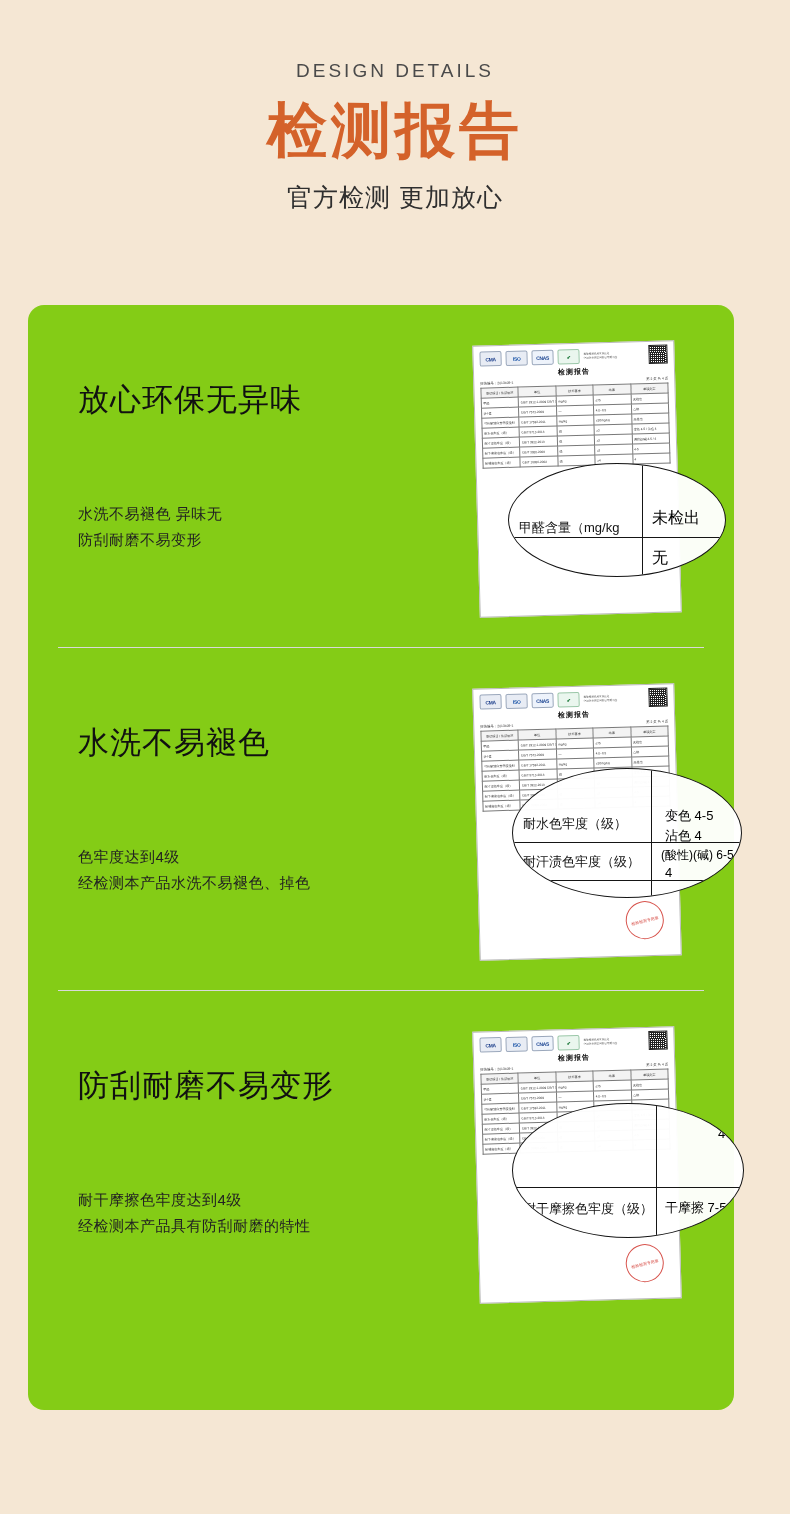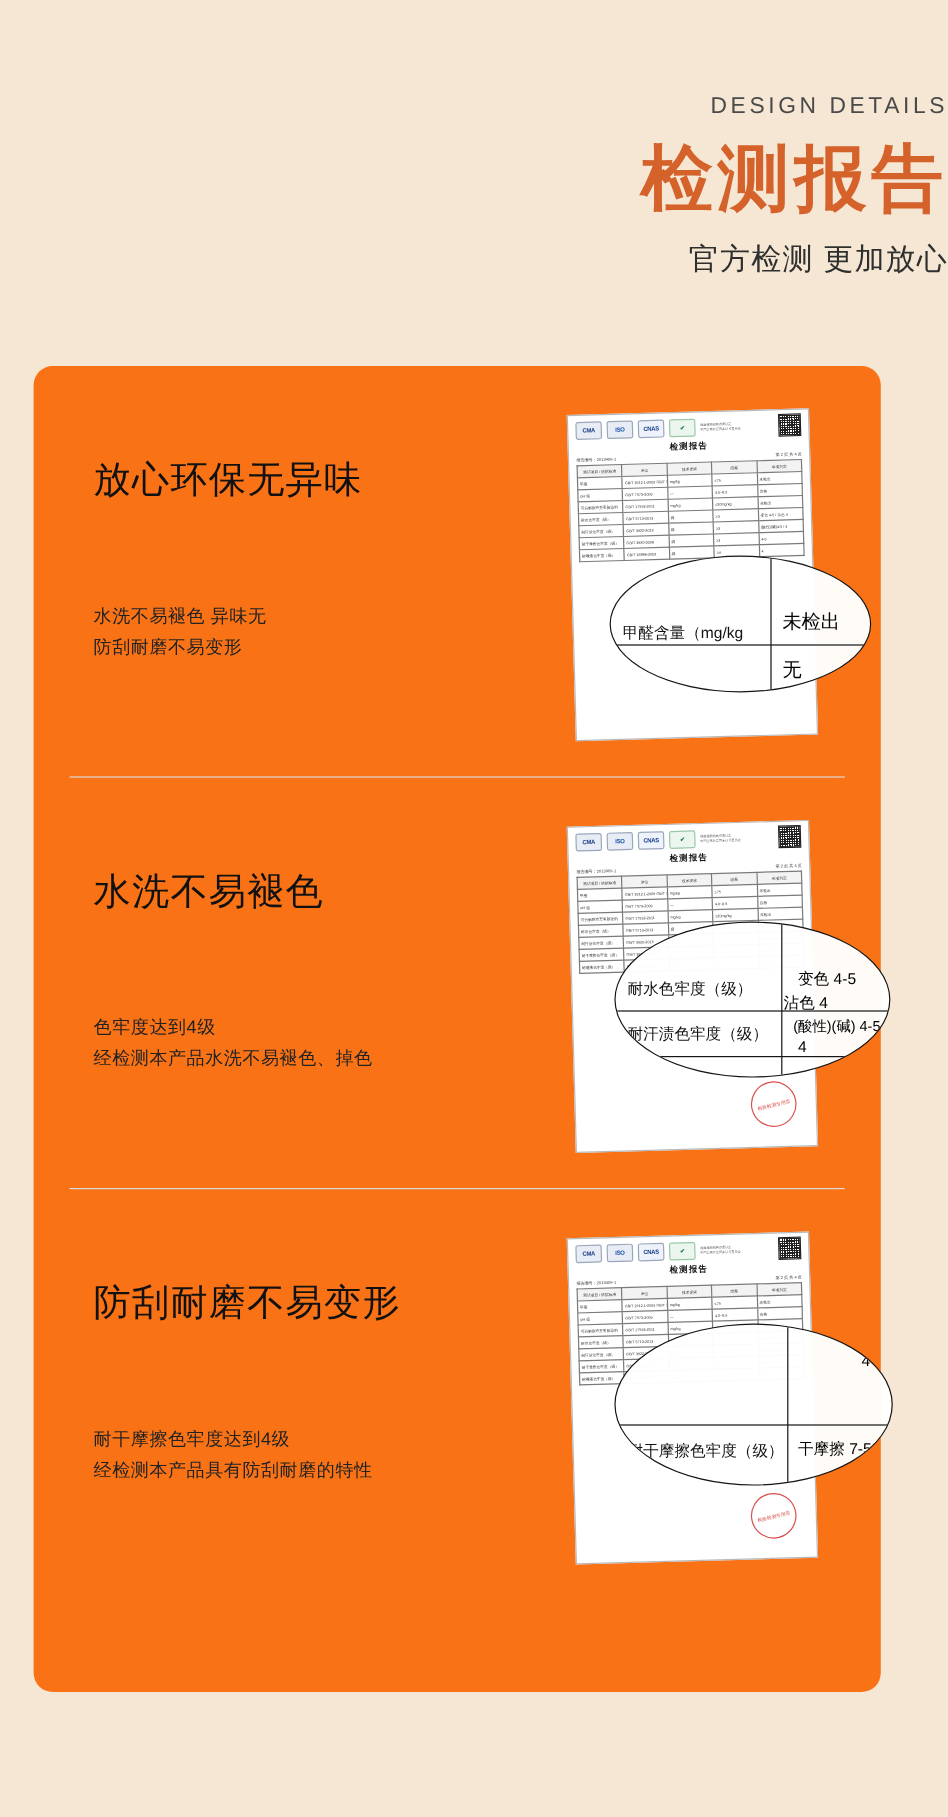--- a/index.html
+++ b/index.html
@@ -15,22 +15,22 @@
   }
   .page {
     position: relative;
     width: 790px;
     height: 1514px;
     background: #f5e7d4;
     box-sizing: border-box;
   }
   
   .header {
-    padding-top: 78px;
-    text-align: right;
+    padding-top: 60px;
+    text-align: center;
   }
   .eyebrow {
     font-size: 19px;
     letter-spacing: 3px;
     color: #4a4a4a;
     font-weight: 400;
   }
   .big-title {
     margin-top: 14px;
     font-size: 60px;
@@ -45,21 +45,21 @@
     color: #2f2f2f;
     letter-spacing: 1px;
   }
   
   .card {
     position: absolute;
     left: 28px;
     top: 305px;
     width: 706px;
     height: 1105px;
-    background: #f97316;
+    background: #84cc16;
     border-radius: 16px;
     box-sizing: border-box;
   }
   .section {
     position: relative;
     height: 342px;
     padding: 0 22px;
     box-sizing: border-box;
   }
   .divider {
@@ -429,22 +429,22 @@
 
       <div class="callout" id="callout-2">
         <div class="crow" style="top:36px; height:38px;">
           <span class="clabel">耐水色牢度（级）</span>
         </div>
         <div class="crow" style="top:74px; height:38px;">
           <span class="clabel">耐汗渍色牢度（级）</span>
         </div>
         <div class="vsep" style="left:138px;"></div>
         <div style="position:absolute; left:152px; top:38px; font-size:13px;">变色 4-5</div>
-        <div style="position:absolute; left:140px; top:58px; font-size:13px;">沾色 4</div>
-        <div style="position:absolute; left:148px; top:78px; font-size:12px;">(酸性)(碱) 4-5</div>
+        <div style="position:absolute; left:152px; top:58px; font-size:13px;">沾色 4</div>
+        <div style="position:absolute; left:148px; top:78px; font-size:12px;">(酸性)(碱) 6-5</div>
         <div style="position:absolute; left:152px; top:96px; font-size:13px;">4</div>
       </div>
     </div>
 
     <div class="divider"></div>
 
     <div class="section">
       <div class="sec-title">防刮耐磨不易变形</div>
       <div class="sec-desc">
         <div>耐干摩擦色牢度达到4级</div>

